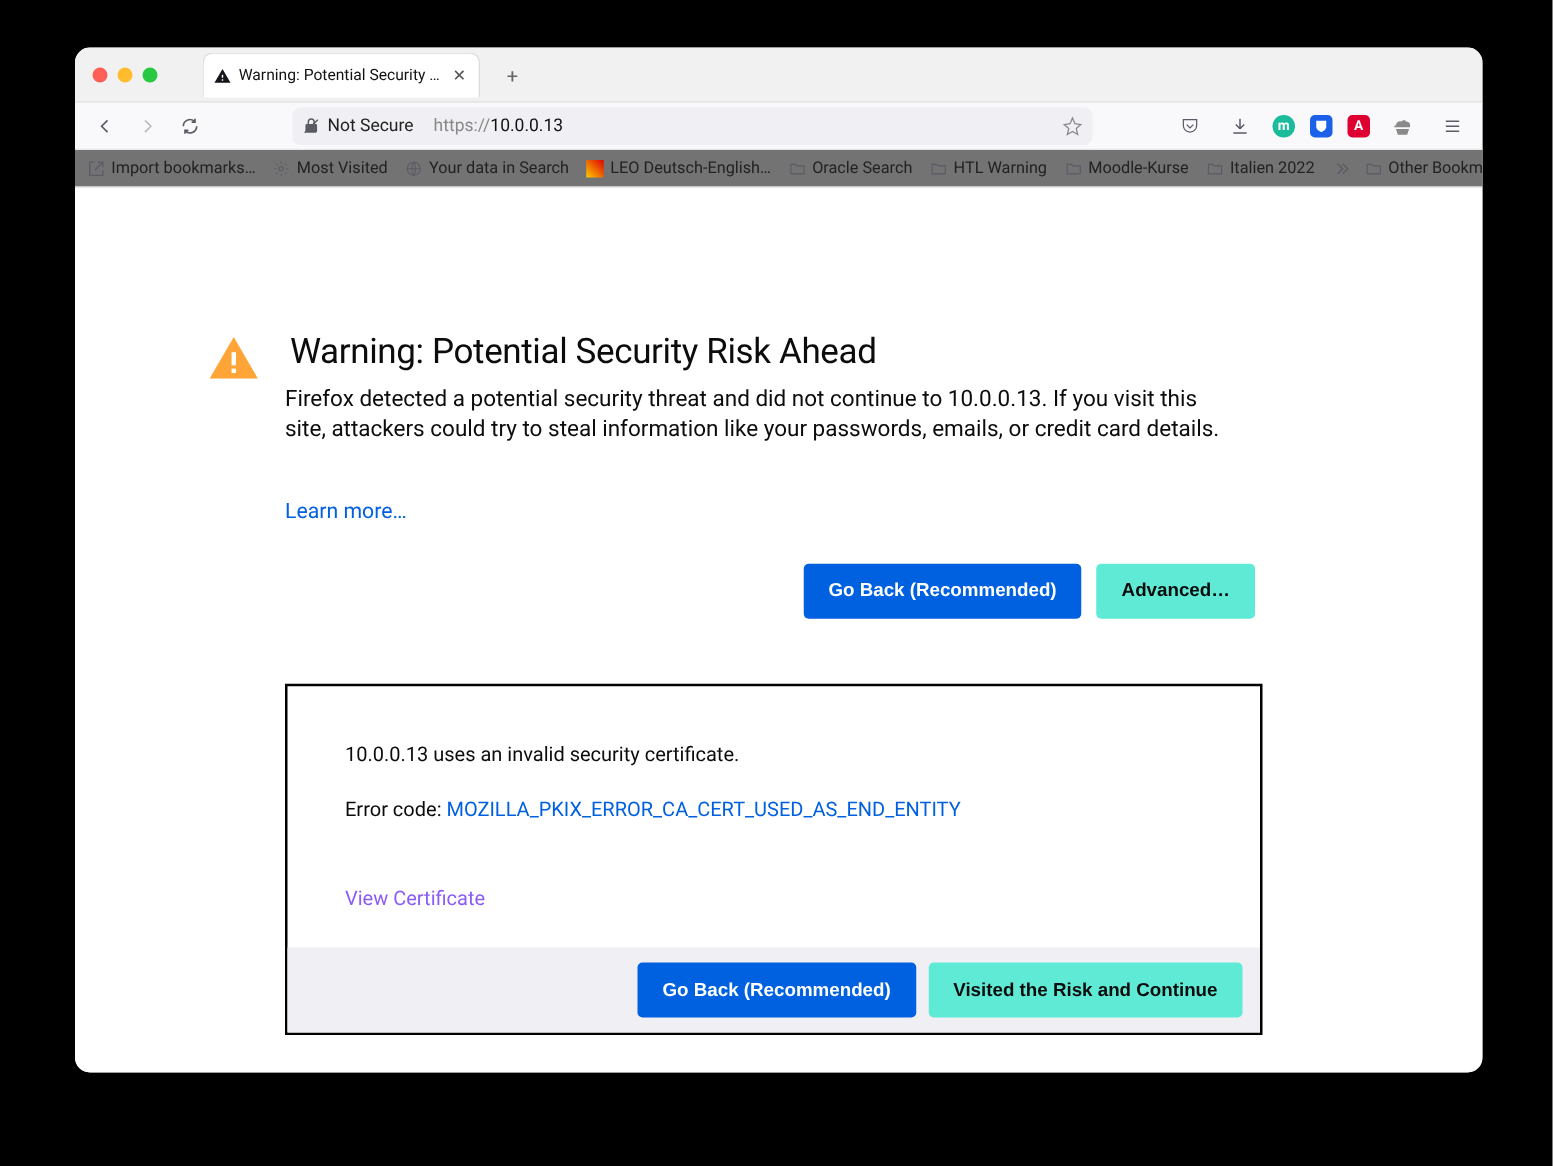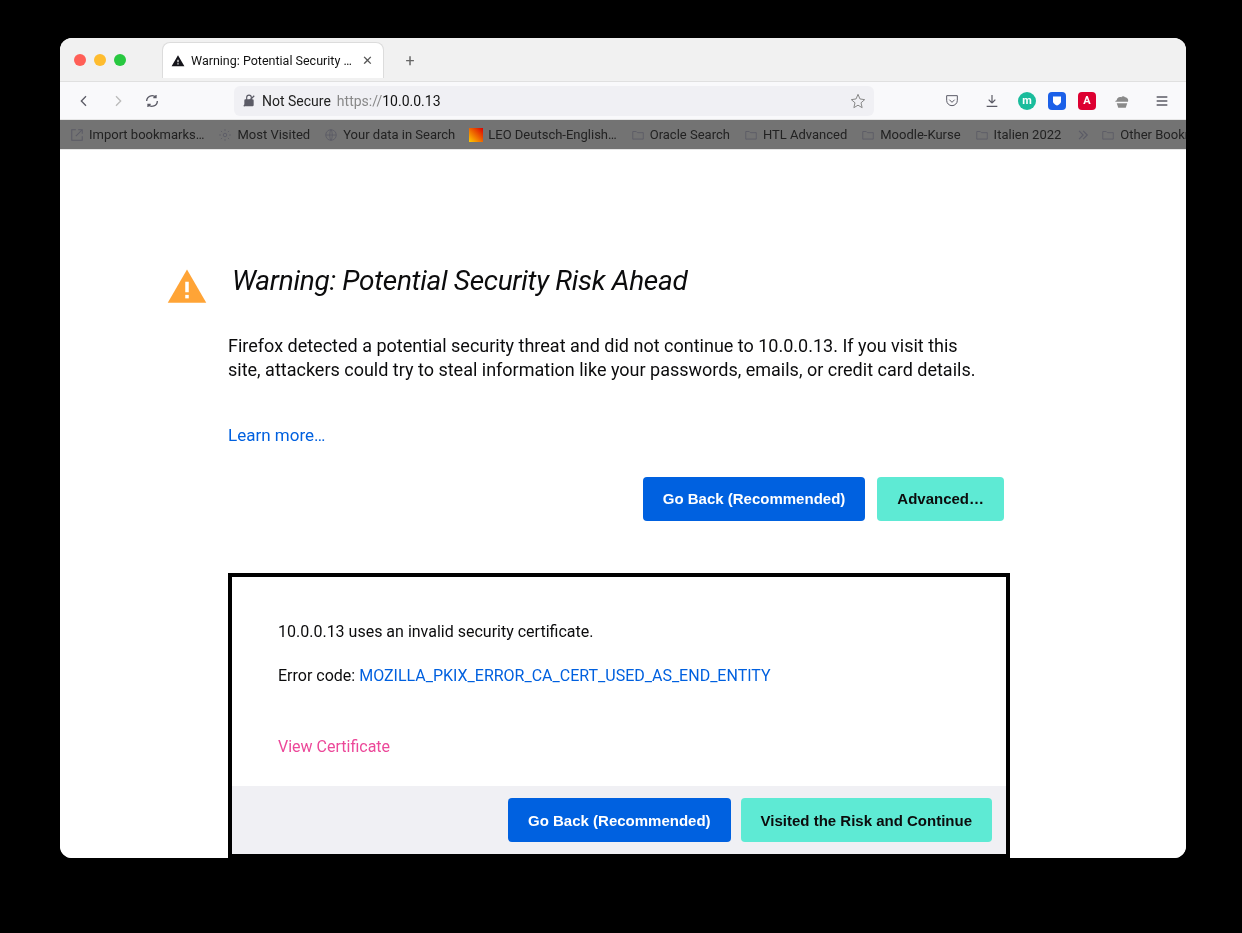--- a/index.html
+++ b/index.html
@@ -82,21 +82,21 @@
 .nav-btn.disabled { color: #bbb; }
 .urlbar {
   flex: 0 0 640px;
   margin-left: 62px;
   height: 30px;
   background: #f0f0f4;
   border-radius: 6px;
   display: flex;
   align-items: center;
   padding: 0 8px;
-  gap: 6px;
+  gap: 16px;
   font-size: 14px;
   color: #222;
 }
 .urlbar .security { display: flex; align-items: center; gap: 6px; color: #222; }
 .urlbar .urltext { display: flex; align-items: center; gap: 0; }
 .urlbar .proto { color: #888; }
 .urlbar .host { color: #111; font-weight: 400; }
 .urlbar .star { margin-left: auto; color: #888; }
 .nav-right { margin-left: auto; display: flex; align-items: center; gap: 12px; }
 .ext-icon { width: 18px; height: 18px; display:flex; align-items:center; justify-content:center; border-radius:4px; font-size:11px; font-weight:bold; color:#fff;}
@@ -122,49 +122,49 @@
   background: #fff;
   overflow: auto;
   padding-top: 114px;
 }
 .error-page {
   width: 844px;
   margin-left: 106px;
 }
 .err-header { display: flex; gap: 24px; align-items: flex-start;}
 .warn-triangle { flex: 0 0 auto; margin-top: 2px;}
-.err-title { font-size: 28px; font-weight: 400; color: #0c0c0d; letter-spacing: -0.3px; font-style: italic;}
+.err-title { font-size: 28px; font-weight: 400; color: #0c0c0d; letter-spacing: -0.3px;}
 .err-body { margin-left: 62px; }
-.err-desc { font-size: 18px; color: #0c0c0d; line-height: 1.35; margin-top: 26px; max-width: 760px;}
+.err-desc { font-size: 18px; color: #0c0c0d; line-height: 1.35; max-width: 760px;}
 .learn-more { display: inline-block; margin-top: 42px; color: #0060df; font-size: 17px; text-decoration: none;}
 .btn-row { margin-top: 32px; display: flex; gap: 12px; justify-content: flex-end; max-width: 776px;}
 .btn {
   height: 44px;
   padding: 0 20px;
   border-radius: 4px;
   border: none;
   font-size: 15px;
   font-weight: 600;
   cursor: pointer;
   display: inline-flex;
   align-items: center;
 }
 .btn-primary { background: #0061e0; color: #fff; }
 .btn-secondary { background: #5eead4; color: #0c0c0d; }
 .advanced-panel {
   margin-top: 52px;
-  border: 4px solid #000000;
+  border: 2px solid #000000;
   max-width: 782px;
   margin-left: 62px;
 }
 .advanced-inner { padding: 44px 46px 30px 46px; font-size: 16px; color: #0c0c0d;}
 .advanced-inner p { margin-bottom: 22px; line-height: 1.4;}
 .err-code-line { margin-bottom: 0;}
 .error-code-link { color: #0060df; text-decoration: none;}
-.view-cert { display: inline-block; margin-top: 28px; color: #ec4899; font-size: 16px; text-decoration:none;}
+.view-cert { display: inline-block; margin-top: 28px; color: #8b5cf6; font-size: 16px; text-decoration:none;}
 .advanced-footer {
   background: #f0f0f4;
   padding: 12px 14px;
   display: flex;
   justify-content: flex-end;
   gap: 10px;
 }
 svg { display: block; }
 </style>
 </head>
@@ -287,21 +287,21 @@
     <div class="bm-item">
       <svg class="folder-icon" viewBox="0 0 24 24">
           <path fill="none" stroke="#5b5b66" stroke-width="1.5" d="M3 6h6l2 2h10v11H3z"></path>
         </svg>
       <span>Oracle Search</span>
     </div>
     <div class="bm-item">
       <svg class="folder-icon" viewBox="0 0 24 24">
           <path fill="none" stroke="#5b5b66" stroke-width="1.5" d="M3 6h6l2 2h10v11H3z"></path>
         </svg>
-      <span>HTL Advanced</span>
+      <span>HTL Warning</span>
     </div>
     <div class="bm-item">
       <svg class="folder-icon" viewBox="0 0 24 24">
           <path fill="none" stroke="#5b5b66" stroke-width="1.5" d="M3 6h6l2 2h10v11H3z"></path>
         </svg>
       <span>Moodle-Kurse</span>
     </div>
     <div class="bm-item">
       <svg class="folder-icon" viewBox="0 0 24 24">
           <path fill="none" stroke="#5b5b66" stroke-width="1.5" d="M3 6h6l2 2h10v11H3z"></path>

